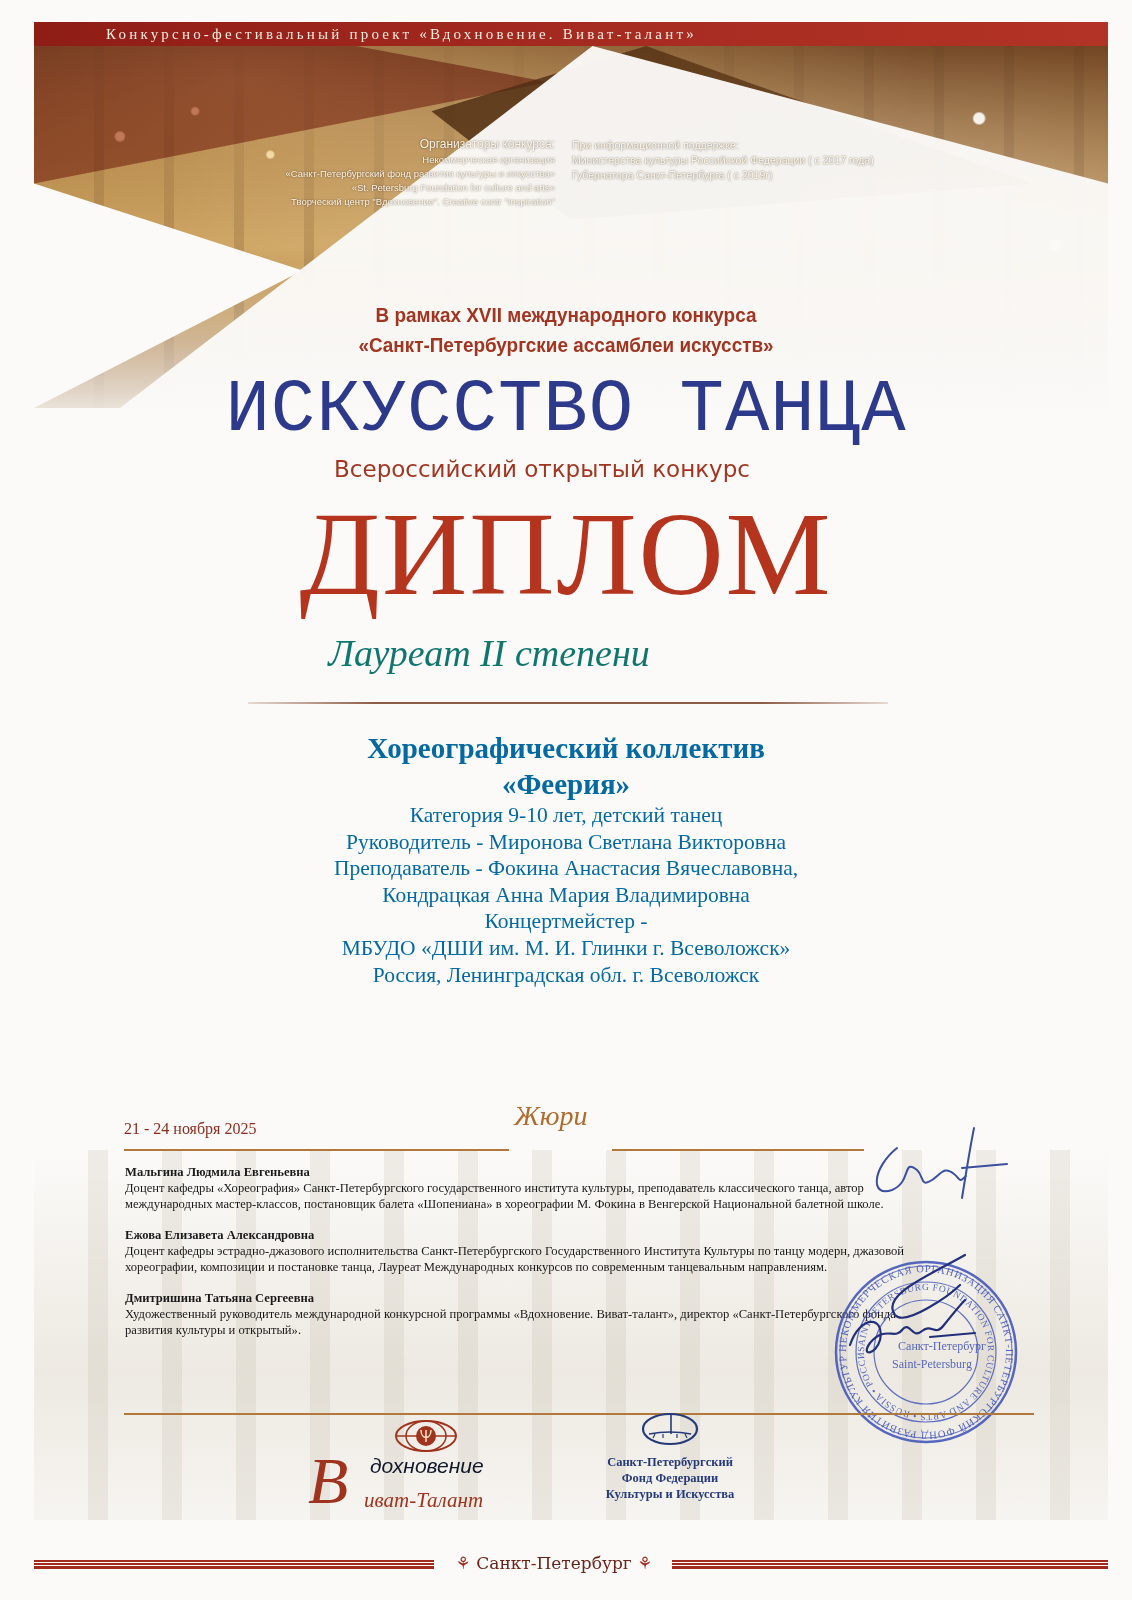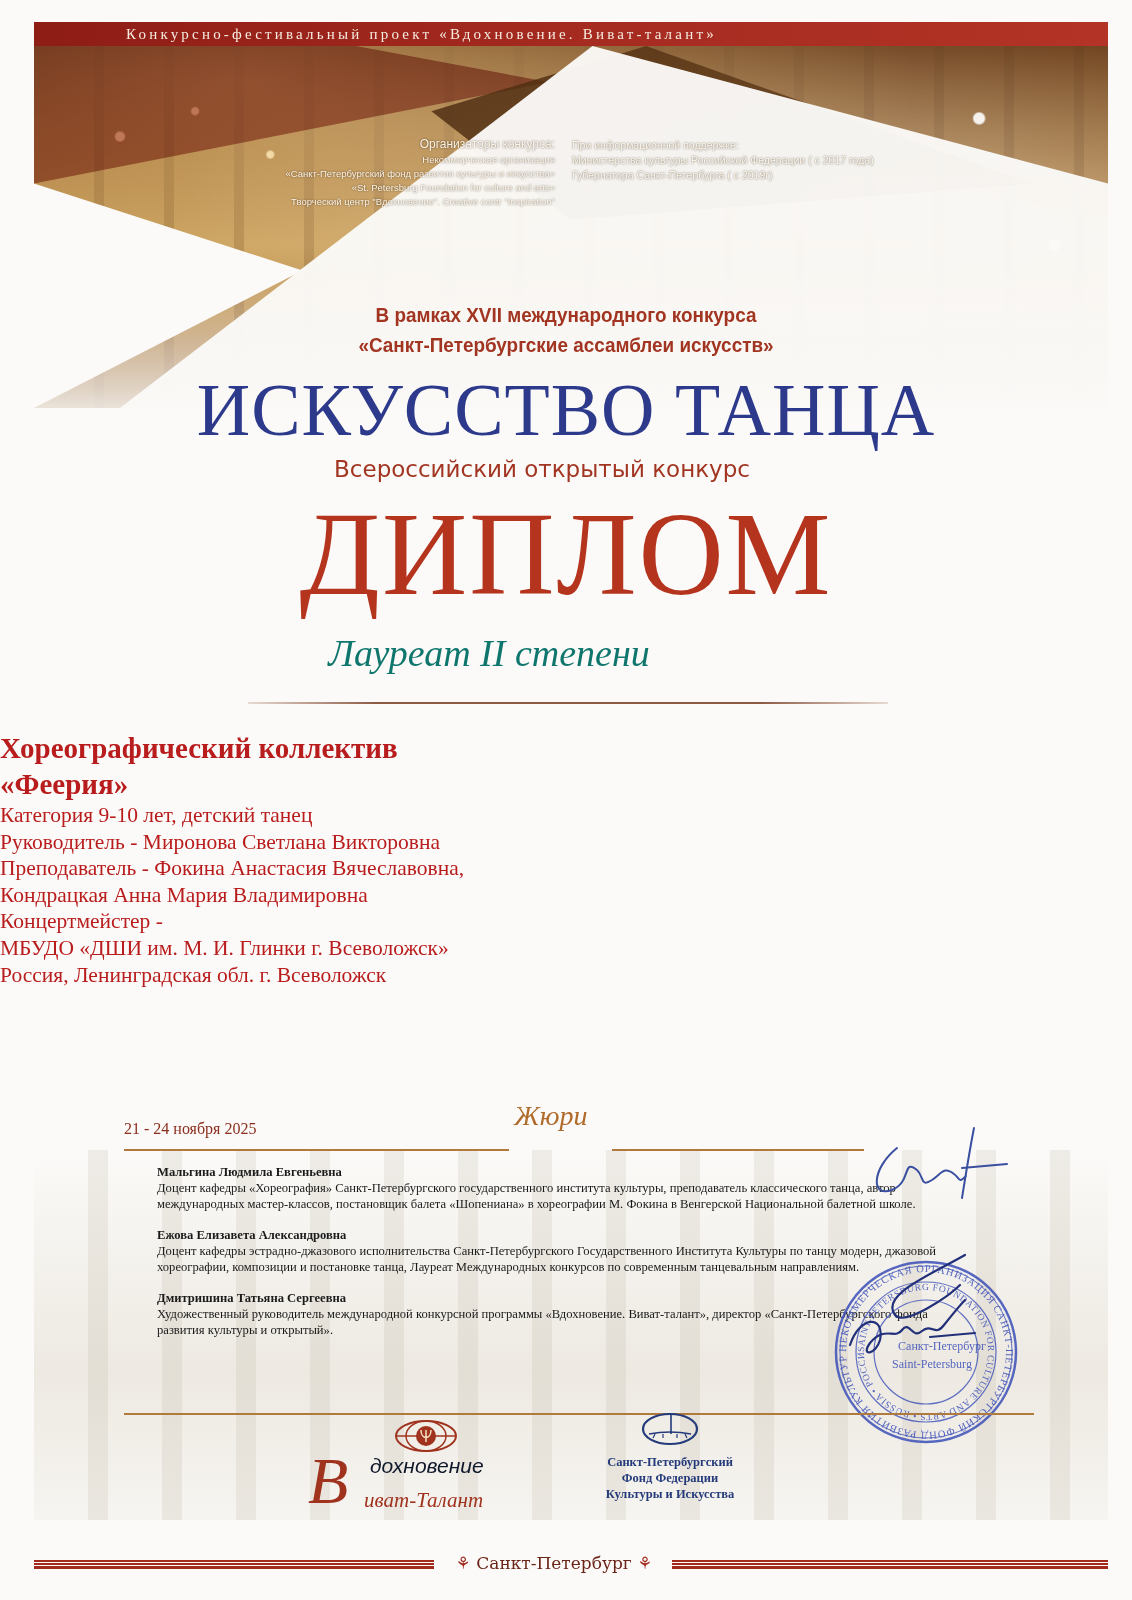--- a/index.html
+++ b/index.html
@@ -8,21 +8,21 @@
     background: #fbfaf8;
     font-family: "Liberation Serif", serif;
   }
   .page { position: absolute; left: 0; top: 0; width: 1132px; height: 1600px; }
 
   
   .top-band {
     position: absolute; left: 34px; top: 22px; width: 1074px; height: 24px;
     background: linear-gradient(90deg, #8e1d16 0%, #a52a20 50%, #b33426 100%);
     color: #f6ece0; font-family: "Liberation Serif", serif; font-size: 15px;
-    letter-spacing: 3.2px; line-height: 24px; padding-left: 92px; box-sizing: border-box;
+    letter-spacing: 3.2px; line-height: 24px; padding-left: 72px; box-sizing: border-box;
   }
   .hero {
     position: absolute; left: 34px; top: 46px; width: 1074px; height: 362px; overflow: hidden;
     background:
       radial-gradient(circle at 8% 25%, rgba(255,240,200,0.9) 0 4px, transparent 6px),
       radial-gradient(circle at 15% 18%, rgba(255,240,200,0.9) 0 3px, transparent 5px),
       radial-gradient(circle at 22% 30%, rgba(255,240,200,0.8) 0 3px, transparent 5px),
       radial-gradient(circle at 88% 20%, rgba(255,255,255,0.9) 0 5px, transparent 7px),
       radial-gradient(circle at 95% 55%, rgba(255,255,255,0.8) 0 5px, transparent 7px),
       radial-gradient(circle at 5% 62%, rgba(255,255,255,0.9) 0 6px, transparent 8px),
@@ -73,21 +73,21 @@
   }
 
   
   .framework {
     position: absolute; left: 0; width: 1132px; top: 300px; text-align: center;
     color: #a23521; font-family: "Liberation Sans Narrow", "Liberation Sans", sans-serif; font-weight: bold;
     font-size: 21px; line-height: 30px; transform: scaleX(0.9);
   }
   .title-main {
     position: absolute; left: 0; width: 1132px; top: 368px; text-align: center;
-    color: #2d3a8c; font-family: Liberation Serif, serif; font-size: 74px; line-height: 84px;
+    color: #2d3a8c; font-family: Liberation Mono, monospace; font-size: 74px; line-height: 84px;
     letter-spacing: 1px;
   }
   .subtitle {
     position: absolute; left: 0; width: 1084px; top: 452px; text-align: center;
     color: #a23521; font-family: "DejaVu Sans", sans-serif; font-size: 23px; line-height: 34px;
   }
   .diploma {
     position: absolute; left: 0; width: 1132px; top: 490px; text-align: center;
     color: #b5341e; font-family: "Liberation Serif", serif; font-size: 118px; line-height: 130px;
     letter-spacing: 2px;
@@ -97,21 +97,21 @@
     color: #0f766e; font-family: "Liberation Serif", serif; font-style: italic; font-weight: normal;
     font-size: 38px; line-height: 50px;
   }
   .rule-top {
     position: absolute; left: 248px; top: 702px; width: 640px; height: 2px;
     background: linear-gradient(90deg, rgba(150,90,60,0.2), #8c5a45 20%, #8c5a45 80%, rgba(150,90,60,0.2));
   }
 
   
   .recipient {
-    position: absolute; left: 0; width: 1132px; top: 730px; text-align: left; color: #b91c1c;
+    position: absolute; left: 0; width: 1132px; top: 730px; text-align: center; color: #0369a1;
     font-family: "Liberation Serif", serif;
   }
   .recipient .name { font-size: 29px; font-weight: bold; line-height: 36px; }
   .recipient .details div { font-size: 21.5px; line-height: 26.6px; }
 
   
   .date {
     position: absolute; left: 124px; top: 1120px; color: #8a2d1d;
     font-family: "Liberation Serif", serif; font-size: 16px;
   }
@@ -122,21 +122,21 @@
   .jury-rule-right {
     position: absolute; left: 612px; top: 1149px; width: 252px; height: 2px;
     background: #b07a3c;
   }
   .jury-label {
     position: absolute; left: 514px; top: 1100px; color: #b06a2a;
     font-family: "Liberation Serif", serif; font-style: italic; font-size: 28px; line-height: 32px;
   }
   .jury-list {
     position: absolute; left: 125px; top: 1164px; width: 780px; color: #1a1a1a;
-    font-family: "Liberation Serif", serif; font-size: 12.6px; line-height: 16px; margin-left: 32px;
+    font-family: "Liberation Serif", serif; font-size: 12.6px; line-height: 16px;
   }
   .jury-member { margin-bottom: 15px; }
   .jury-member .jname { font-weight: bold; }
 
   .bottom-rule {
     position: absolute; left: 124px; top: 1413px; width: 910px; height: 2px; background: #b07a3c;
   }
 
   
   .building {

